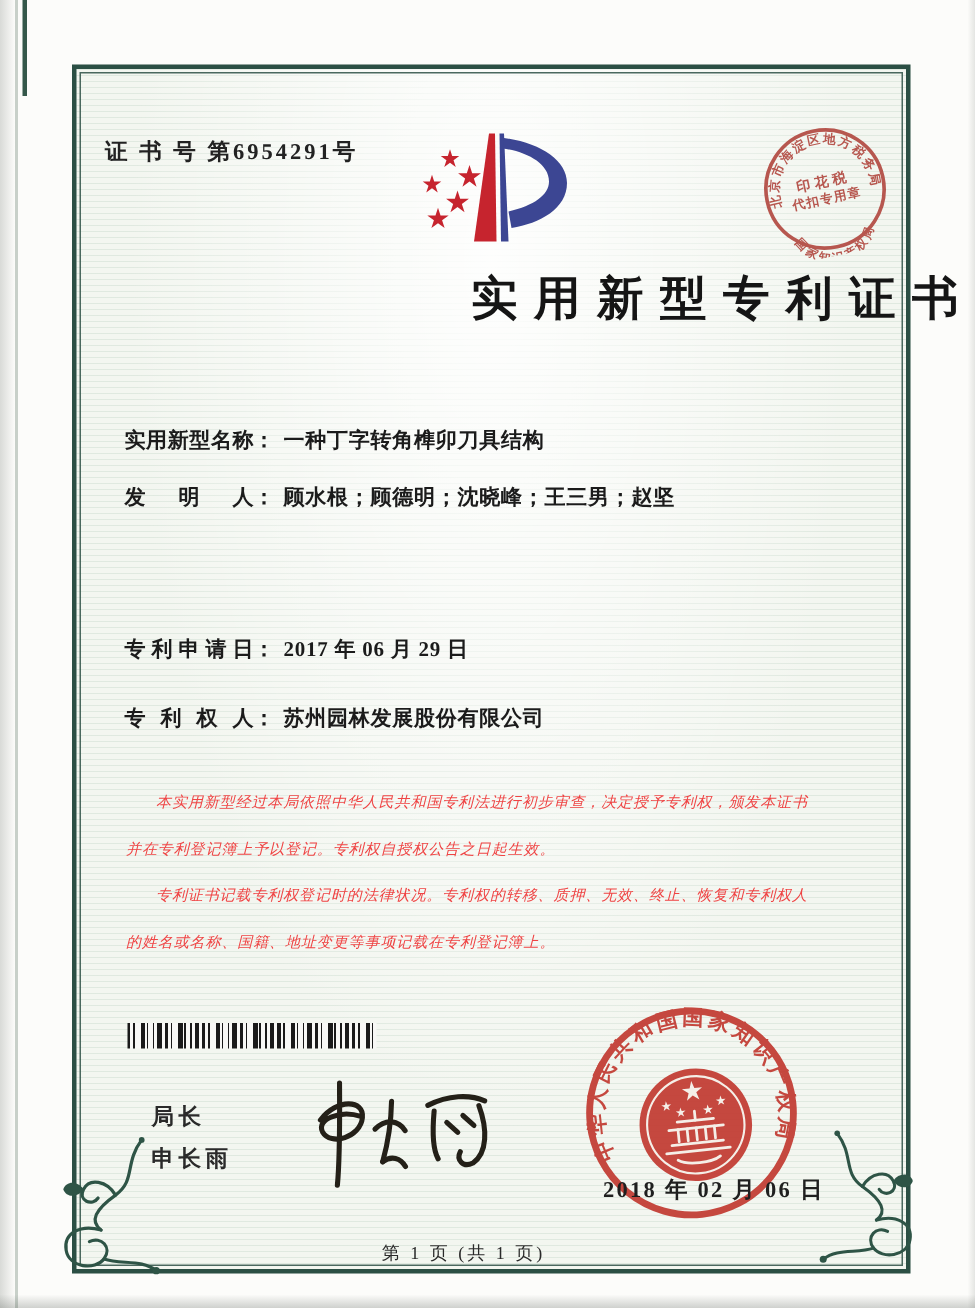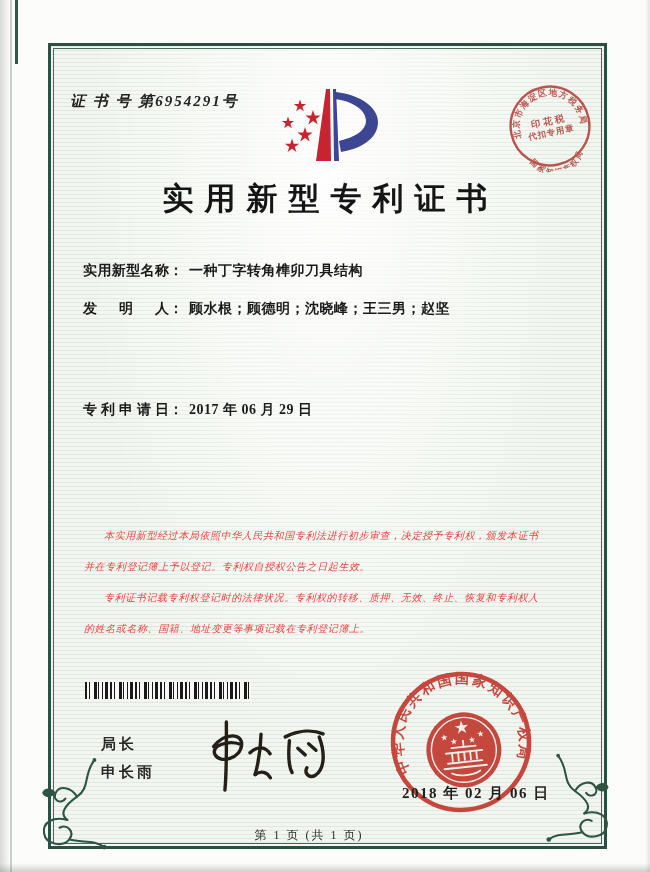--- a/index.html
+++ b/index.html
@@ -17,26 +17,26 @@
   .scan-sliver{position:absolute;left:15px;top:0;width:3px;height:64px;background:#35584a;}
   
   .frame{position:absolute;left:48px;top:43px;width:553px;height:800px;
     border:3px solid #2b4f44;
     background:
       radial-gradient(ellipse at 50% 16%, rgba(255,255,255,.9), rgba(255,255,255,0) 62%),
       repeating-linear-gradient(180deg, rgba(122,164,138,.16) 0 1px, rgba(255,255,255,0) 1px 4px),
       #f3f6f0;}
   .frame::after{content:"";position:absolute;inset:2px;border:1px solid rgba(43,79,68,.85);pointer-events:none;}
   .cert-no{position:absolute;left:70px;top:92px;font-size:15px;font-weight:600;
-    letter-spacing:2px;color:#222;white-space:nowrap;font-style:italic;}
+    letter-spacing:2px;color:#222;white-space:nowrap;}
   .logo{position:absolute;left:278px;top:88px;}
-  .title{position:absolute;left:0;top:178px;width:650px;text-align:center;
+  .title{position:absolute;left:0;top:178px;width:650px;text-align:right;
     font-size:31px;font-weight:700;letter-spacing:11px;text-indent:11px;color:#151515;}
   .tax-seal{position:absolute;left:505px;top:81px;transform:rotate(-12deg);opacity:.92;}
-  .row{position:absolute;left:83px;font-size:14px;font-weight:600;color:#1b1b1b;white-space:nowrap;}
+  .row{position:absolute;left:83px;font-size:14px;font-weight:600;color:#1b1b1b;white-space:nowrap;margin-top:23px;}
   .row .lbl{display:inline-block;width:86px;text-align:justify;text-align-last:justify;}
   .row .val{margin-left:6px;letter-spacing:.5px;}
   .r1{top:262px}.r2{top:300px}.r3{top:355px}.r4{top:401px}.r5{top:447px}.r6{top:491px}
   .paras{position:absolute;left:84px;top:520px;width:460px;}
   .paras p{margin:0;font-size:10px;line-height:31px;text-indent:2em;
     font-style:italic;letter-spacing:.6px;color:#ef4444;}
   .barcode{position:absolute;left:85px;top:682px;width:166px;height:17px;
     background:repeating-linear-gradient(90deg,
       #1a1a1a 0 2px,#f8f8f6 2px 4px,#1a1a1a 4px 5px,#f8f8f6 5px 9px,
       #1a1a1a 9px 12px,#f8f8f6 12px 13px,#1a1a1a 13px 14px,#f8f8f6 14px 17px,
@@ -97,20 +97,23 @@
   </svg>
 
   <div class="row r1">
     <span class="lbl">实用新型名称</span><span>：</span><span class="val">一种丁字转角榫卯刀具结构</span>
   </div>
   <div class="row r2">
     <span class="lbl">发明人</span><span>：</span><span class="val">顾水根；顾德明；沈晓峰；王三男；赵坚</span>
   </div>
   <div class="row r4">
     <span class="lbl">专利申请日</span><span>：</span><span class="val">2017 年 06 月 29 日</span>
+  </div>
+  <div class="row r5">
+    <span class="lbl">专利权人</span><span>：</span><span class="val">苏州园林发展股份有限公司</span>
   </div>
 
   <div class="paras">
     <p>本实用新型经过本局依照中华人民共和国专利法进行初步审查，决定授予专利权，颁发本证书并在专利登记簿上予以登记。专利权自授权公告之日起生效。</p>
     <p>专利证书记载专利权登记时的法律状况。专利权的转移、质押、无效、终止、恢复和专利权人的姓名或名称、国籍、地址变更等事项记载在专利登记簿上。</p>
   </div>
 
   <div class="barcode"></div>
 
   <div class="director d1">局长</div>

